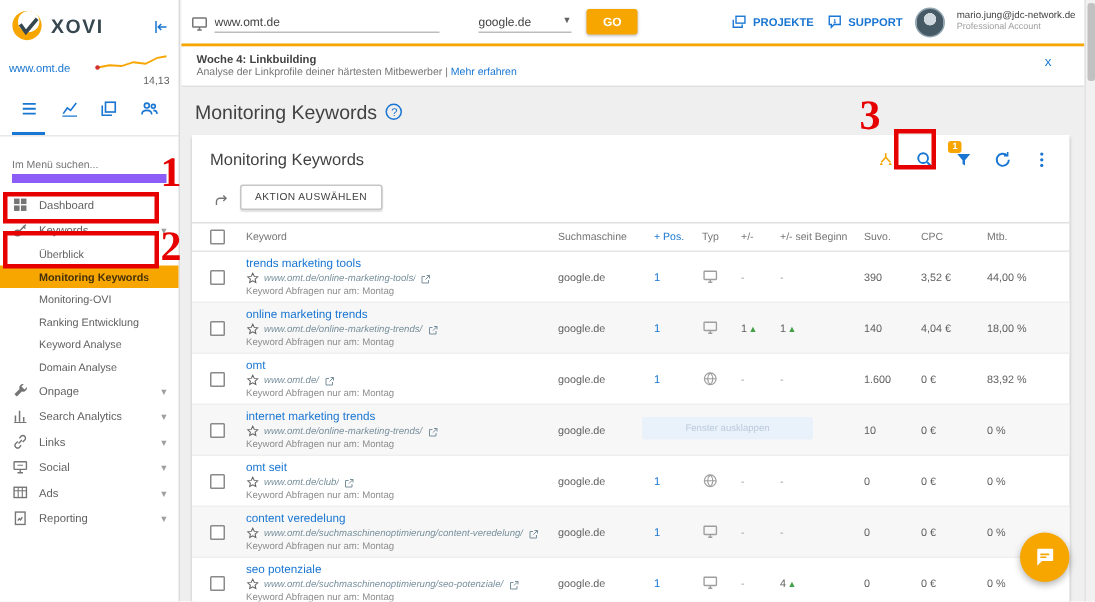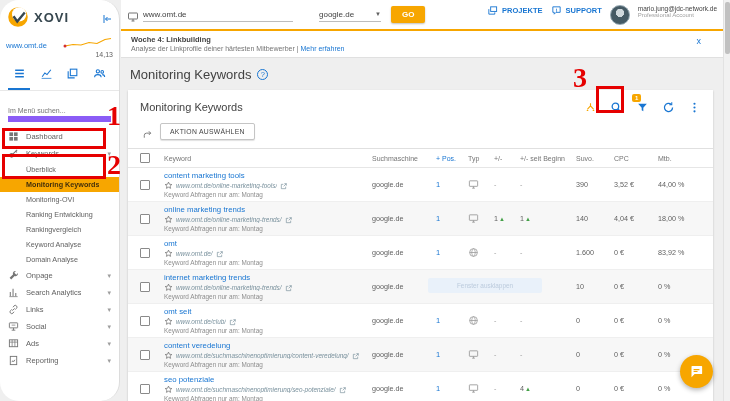--- a/index.html
+++ b/index.html
@@ -1,20 +1,20 @@
 <!DOCTYPE html>
 <html><head>
 <meta charset="utf-8">
 <style>
   * { margin:0; padding:0; box-sizing:border-box; }
   html,body { width:730px; height:401px; overflow:hidden; }
   body { font-family:"Liberation Sans", sans-serif; background:#efefef; position:relative; color:#424242; }
 
   
-  .sidebar { position:absolute; left:0; top:0; width:120px; height:401px; background:#fff; border-right:1px solid #dcdcdc; z-index:2;border-radius:19px; }
+  .sidebar { position:absolute; left:0; top:0; width:120px; height:401px; background:#fff; border-right:1px solid #dcdcdc; z-index:2; }
   .logo-row { display:flex; align-items:center; padding:5px 6px 2px 6px; }
   .logo-mark { width:24px; height:24px; }
   .logo-text { font-size:13px; font-weight:bold; color:#37474f; letter-spacing:1px; margin-left:4px; }
   .collapse { margin-left:auto; color:#1976d2; width:12px; height:12px; }
   .domain-row { display:flex; align-items:flex-start; padding:4px 6px 0 6px; }
   .domain-link { font-size:7.5px; color:#1976d2; margin-top:6px; }
   .spark { margin-left:auto; text-align:right; }
   .spark-val { font-size:7px; color:#616161; margin-top:-2px; }
   .side-tabs { display:flex; justify-content:space-around; align-items:flex-end; padding:8px 6px 0 6px; border-bottom:1px solid #e8e8e8; }
   .side-tab { width:22px; padding-bottom:4px; text-align:center; color:#1976d2; border-bottom:2px solid transparent; }
@@ -33,21 +33,21 @@
   .m-item.selected { background:#f7a600; color:#44300a; font-weight:bold; }
 
   
   .main { position:absolute; left:121px; top:0; width:602px; height:401px; }
   .topbar { height:29px; background:#fff; display:flex; align-items:center; padding:0 6px; }
   .url-ico { width:12px; height:12px; color:#757575; margin-right:4px; }
   .url-input { width:150px; border:none; border-bottom:1px solid #bdbdbd; font-size:8px; color:#424242; padding:2px 0; outline:none; background:transparent; font-family:"Liberation Sans",sans-serif;}
   .engine-sel { display:flex; align-items:center; width:62px; border-bottom:1px solid #bdbdbd; font-size:8px; color:#424242; margin-left:26px; padding:2px 0; cursor:pointer; }
   .engine-sel .car { margin-left:auto; font-size:6px; color:#616161; }
   .go-btn { margin-left:10px; background:#f7a600; color:#fff; font-size:8px; font-weight:bold; border:none; border-radius:2px; padding:4px 11px; box-shadow:0 1px 2px rgba(0,0,0,.25); cursor:pointer; font-family:"Liberation Sans",sans-serif;}
-  .top-right { margin-left:auto; display:flex; align-items:flex-start; gap:8px; }
+  .top-right { margin-left:auto; display:flex; align-items:center; gap:8px; }
   .top-link { display:flex; align-items:center; gap:4px; color:#1976d2; font-size:7.5px; font-weight:bold; cursor:pointer; }
   .top-link svg { width:11px; height:11px; }
   .avatar { width:20px; height:20px; border-radius:50%; background:radial-gradient(circle at 50% 38%, #cfd8dc 0 28%, #455a64 30% 100%); border:1px solid #90a4ae; flex:0 0 20px; }
   .acct { line-height:1.2; }
   .acct-mail { font-size:6.5px; color:#424242; }
   .acct-type { font-size:6px; color:#9e9e9e; }
   .orange-line { height:2px; background:#f7a600; }
   .notice { background:#fff; border-bottom:1px solid #e0e0e0; padding:4px 10px 5px 10px; position:relative; }
   .notice-title { font-size:7.5px; font-weight:bold; color:#424242; }
   .notice-body { font-size:7px; color:#757575; margin-top:1px; }
@@ -170,23 +170,20 @@
         <span class="m-label">Überblick</span>
       </div>
       <div class="m-item sub selected">
         <span class="m-label">Monitoring Keywords</span>
       </div>
       <div class="m-item sub">
         <span class="m-label">Monitoring-OVI</span>
       </div>
       <div class="m-item sub">
         <span class="m-label">Ranking Entwicklung</span>
-      </div>
-      <div class="m-item sub">
-        <span class="m-label">Rankingvergleich</span>
       </div>
       <div class="m-item sub">
         <span class="m-label">Keyword Analyse</span>
       </div>
       <div class="m-item sub">
         <span class="m-label">Domain Analyse</span>
       </div>
       <div class="m-item">
         <span class="m-icon"><svg viewBox="0 0 24 24" fill="currentColor">
             <path d="M21.7 6.7a5.5 5.5 0 0 1-7.3 6.4L7 20.5 3.5 17l7.4-7.4a5.5 5.5 0 0 1 6.4-7.3L13.8 5.8l4.4 4.4z"></path>
@@ -351,21 +348,21 @@
         <span>+/- seit Beginn</span>
         <span>Suvo.</span>
         <span>CPC</span>
         <span>Mtb.</span>
       </div>
 
       <div id="rows">
           <div class="grid trow">
             <span class="cb"></span>
             <div>
-              <a class="kw-link" href="#">content marketing tools</a>
+              <a class="kw-link" href="#">trends marketing tools</a>
               <div class="kw-url">
                 <span class="star"><svg viewBox="0 0 24 24" fill="none" stroke="currentColor" stroke-width="1.8">
                     <path d="M12 3l2.7 5.7 6.1.7-4.6 4.2 1.3 6-5.5-3.1-5.5 3.1 1.3-6L3.2 9.4l6.1-.7z"></path>
                   </svg></span>
                 <span class="u">www.omt.de/online-marketing-tools/</span>
                 <span class="ext"><svg viewBox="0 0 24 24" fill="none" stroke="currentColor" stroke-width="2">
                     <path d="M13 5h6v6M19 5l-8 8"></path>
                     <path d="M17 14v6H4V7h6"></path>
                   </svg></span>
               </div>

